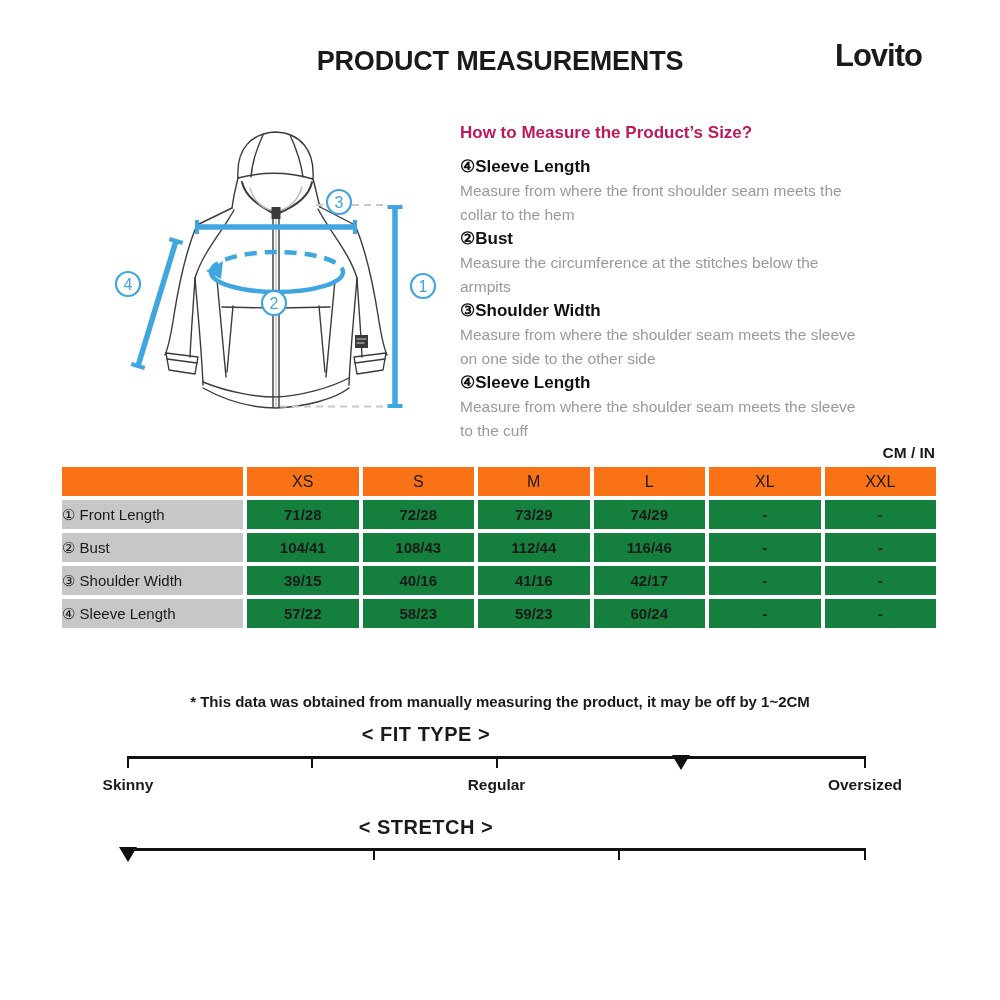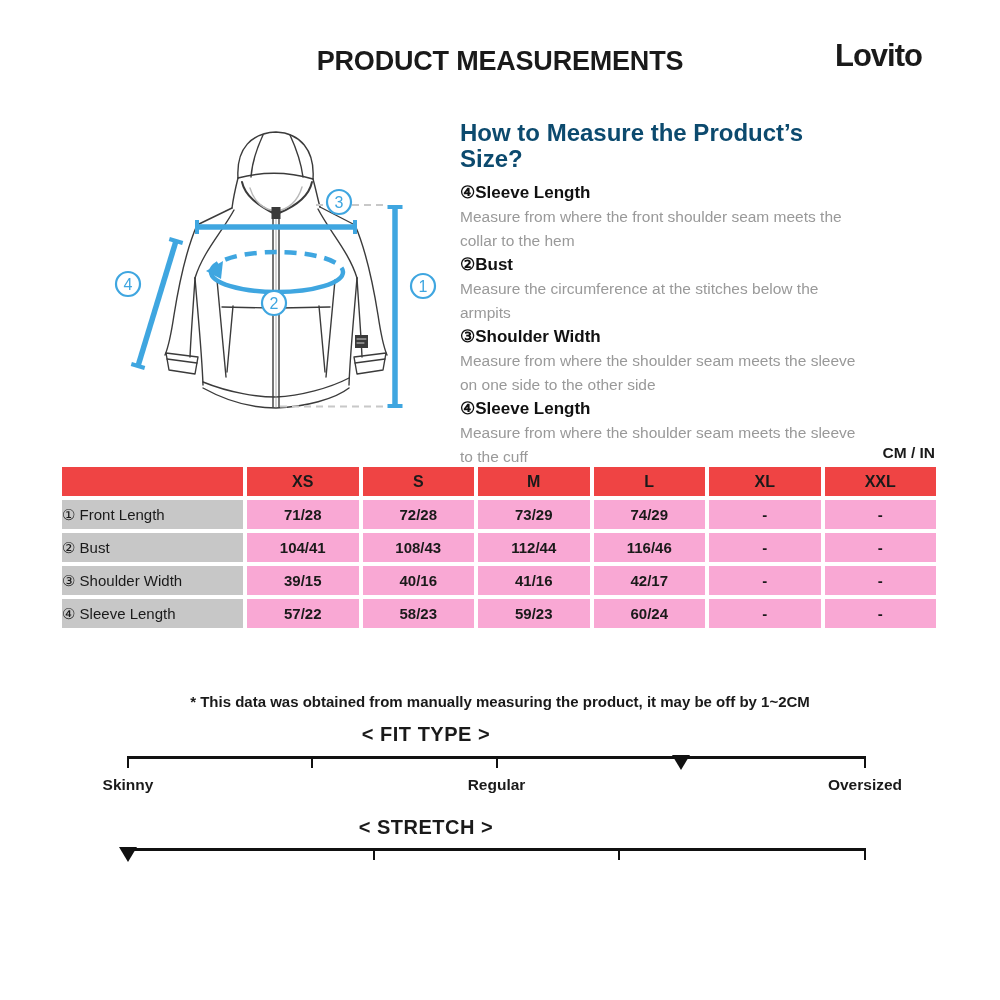--- a/index.html
+++ b/index.html
@@ -6,32 +6,32 @@
   .page{position:relative;width:1000px;height:1000px;background:#fff;overflow:hidden;
         font-family:"Liberation Sans",sans-serif;color:#1a1a1a;}
 
   .main-title{position:absolute;top:46px;left:0;width:1000px;text-align:center;
               font-size:27px;font-weight:bold;letter-spacing:-0.2px;}
   .brand{position:absolute;top:38px;right:78px;font-size:31px;font-weight:bold;letter-spacing:-1px;margin-left:8px;}
 
   .diagram{position:absolute;left:100px;top:120px;}
 
   .howto{position:absolute;left:460px;top:120px;width:412px;}
-  .howto h3{margin:0 0 8px 0;font-size:24px;line-height:26px;font-weight:bold;color:#0c4a6e;}
+  .howto h3{margin:0 0 8px 0;font-size:17px;line-height:26px;font-weight:bold;color:#be185d;}
   .howto .item-label{font-size:17px;line-height:25px;font-weight:bold;color:#111;}
   .howto .item-desc{font-size:15.5px;line-height:23.5px;color:#999;}
 
   .units{position:absolute;top:444px;right:65px;font-size:15.5px;font-weight:bold;}
 
   .size-table{position:absolute;left:62px;top:467px;width:874px;display:grid;
               grid-template-columns:181px repeat(6,1fr);gap:4px;}
   .size-table .cell{height:29px;display:flex;align-items:center;justify-content:center;}
-  .size-table .hcell{background:#ef4444;font-size:16px;font-weight:bold;}
+  .size-table .hcell{background:#f97316;font-size:16px;font-weight:normal;}
   .size-table .lcell{background:#c7c7c7;font-size:15px;justify-content:flex-start;box-sizing:border-box;}
-  .size-table .vcell{background:#f9a8d4;font-size:15px;font-weight:bold;}
+  .size-table .vcell{background:#15803d;font-size:15px;font-weight:bold;}
 
   .footnote{position:absolute;top:665px;left:0;width:1000px;text-align:center;
             font-size:15px;font-weight:bold;margin-top:28px;}
 
   .scale-title{position:absolute;left:0;width:852px;text-align:center;
                font-size:20px;font-weight:bold;letter-spacing:0.5px;}
   .scale{position:absolute;left:128px;width:737px;}
   .scale .line{position:absolute;left:0;top:0;width:100%;height:3px;background:#111;}
   .scale .tick{position:absolute;top:0;width:2px;height:12px;background:#111;transform:translateX(-1px);}
   .scale .marker{position:absolute;top:-1px;width:0;height:0;transform:translateX(-9px);

